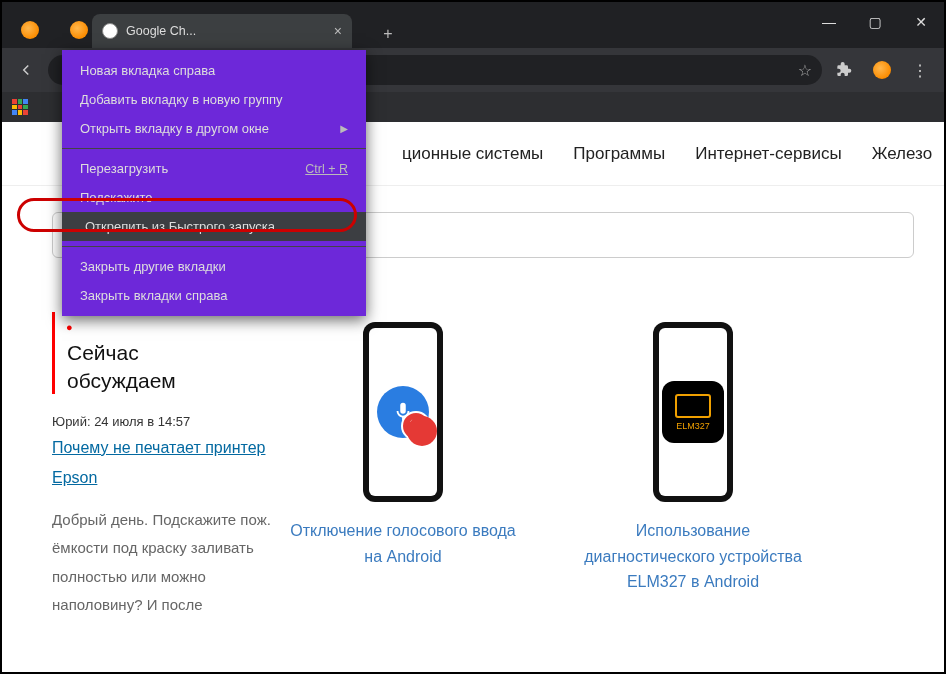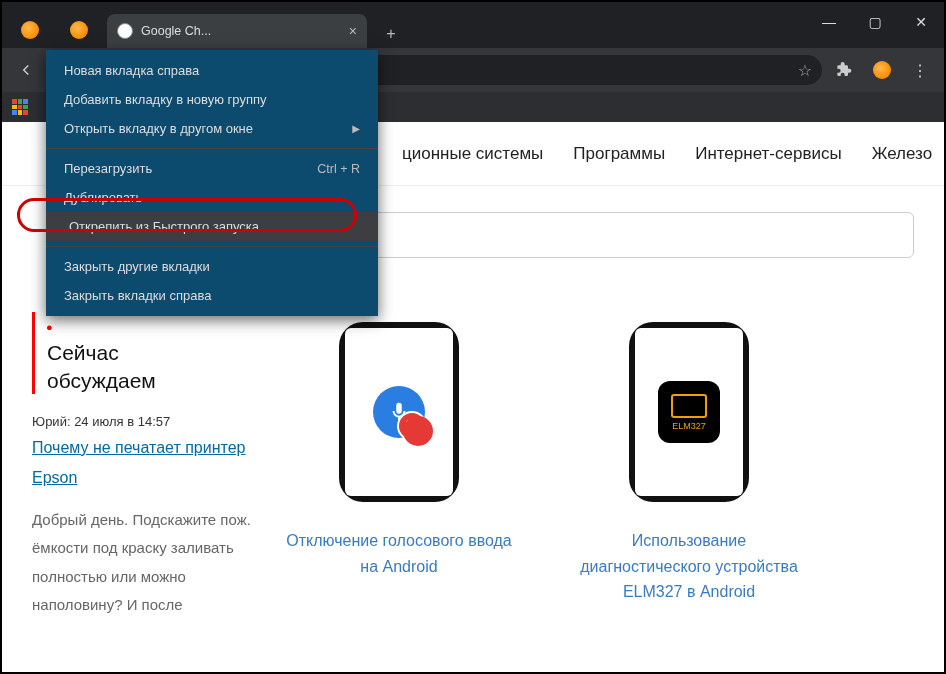--- a/index.html
+++ b/index.html
@@ -16,23 +16,23 @@
     height: 46px;
     background: #202124;
     display: flex;
     align-items: flex-start;
     position: relative;
   }
   .tab-strip {
     display: flex;
     align-items: flex-end;
     height: 46px;
-    padding-left: 25px;
+    padding-left: 10px;
     padding-top: 8px;
-    gap: 4px;
+    gap: 16px;
   }
   .tab {
     height: 34px;
     background: #35363a;
     border-radius: 8px 8px 0 0;
     display: flex;
     align-items: center;
     padding: 0 10px;
     min-width: 220px;
     color: #ddd;
@@ -155,22 +155,22 @@
     border-radius: 50%;
     position: absolute;
     left: 60px;
     top: 17px;
   }
   .nav-item { cursor: pointer; white-space: nowrap; }
 
   .content-row {
     display: flex;
     margin-top: 64px;
-    padding: 40px 30px 0 30px;
-    gap: 32px;
+    padding: 40px 30px 0 50px;
+    gap: 16px;
     width: 100%;
   }
   .sidebar {
     width: 220px;
     flex-shrink: 0;
     padding-top: 0;
   }
   .search-bar-page {
     border: 1px solid #ccc;
     border-radius: 6px;
@@ -208,24 +208,24 @@
     padding-top: 10px;
   }
   .article-card {
     width: 230px;
     display: flex;
     flex-direction: column;
     align-items: center;
     text-align: center;
   }
   .phone {
-    width: 120px;
+    width: 80px;
     height: 180px;
     background: #111;
-    border-radius: 24px;
+    border-radius: 12px;
     padding: 6px;
     position: relative;
     display: flex;
     align-items: center;
     justify-content: center;
   }
   .phone .screen {
     width: 100%; height: 100%;
     background: #fff;
     border-radius: 6px;
@@ -255,47 +255,47 @@
   .elm-icon{
     width:62px;height:62px;background:#000;border-radius:12px;
     display:flex;align-items:center;justify-content:center;
     color:#f0a000;font-size:9px;flex-direction:column;
   }
   .elm-icon .engine{
     width:36px;height:24px;border:2px solid #f0a000;
     border-radius:3px;margin-bottom:3px;
     position:relative;
   }
-  .article-link { color: #3b7bbf; font-size: 16px; margin-top: 26px; line-height: 1.6; }
+  .article-link { color: #3b7bbf; font-size: 16px; margin-top: 16px; line-height: 1.6; }
 
   
   .context-menu {
     position: absolute;
     top: 48px;
-    left: 44px;
-    width: 332px;
-    background: #0c4a6e;
+    left: 60px;
+    width: 304px;
+    background: #6d28d9;
     box-shadow: 0 4px 14px rgba(0,0,0,0.6);
     z-index: 100;
     padding: 6px 0;
     font-size: 13px;
     color: #ddd;
   }
   .context-menu .mi {
     padding: 7px 18px;
     display: flex;
     align-items: center;
     cursor: pointer;
     position: relative;
   }
   .context-menu .mi.highlighted { background: #3c3e42; padding-left: 23px; }
   .context-menu .sep {
     height: 1px; background: #444; margin: 5px 0;
   }
-  .context-menu .shortcut { margin-left: auto; color: #bbb; font-size: 12.5px; }
+  .context-menu .shortcut { margin-left: auto; color: #bbb; font-size: 12.5px; text-decoration: underline; }
   .context-menu .sub-arrow { margin-left: auto; color: #bbb; font-size: 10px; }
   .highlight-ring{
     position:absolute;
     border:3px solid #c00;
     border-radius:18px;
     top:196px; left:15px;
     width:340px; height:34px;
     z-index:101;
     pointer-events:none;
   }
@@ -430,21 +430,21 @@
   <div class="mi">
       <span>Открыть вкладку в другом окне</span>
       <span class="sub-arrow">▶</span>
     </div>
   <div class="sep"></div>
   <div class="mi">
       <span>Перезагрузить</span>
       <span class="shortcut">Ctrl + R</span>
     </div>
   <div class="mi">
-      <span>Дублировать</span>
+      <span>Подскажите</span>
     </div>
   <div class="mi highlighted">
       <span>Открепить из Быстрого запуска</span>
     </div>
   <div class="sep"></div>
   <div class="mi">
       <span>Закрыть другие вкладки</span>
     </div>
   <div class="mi">
       <span>Закрыть вкладки справа</span>

